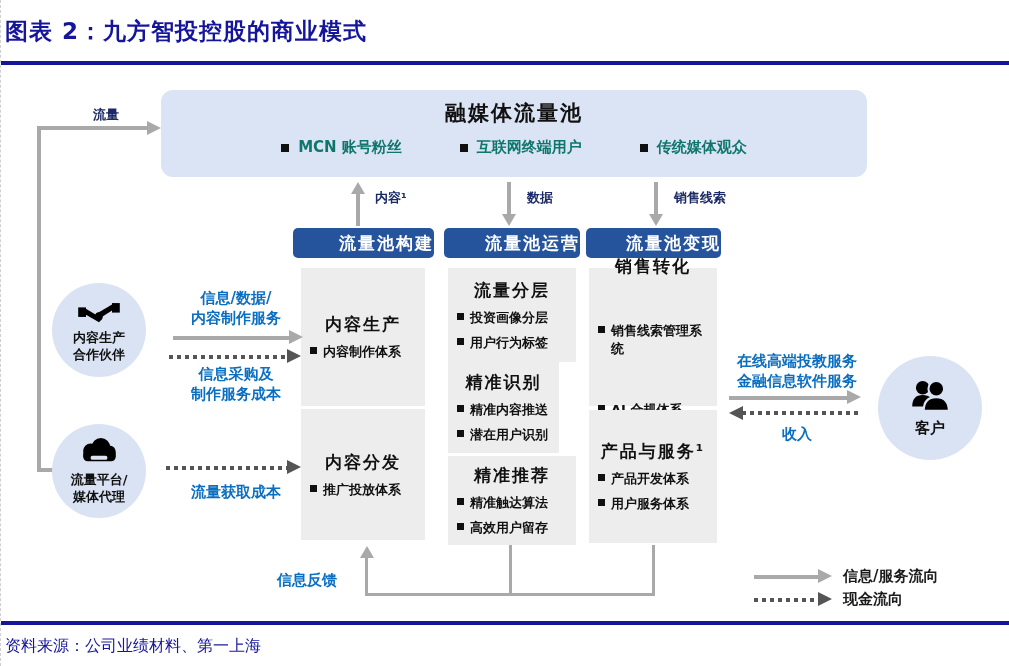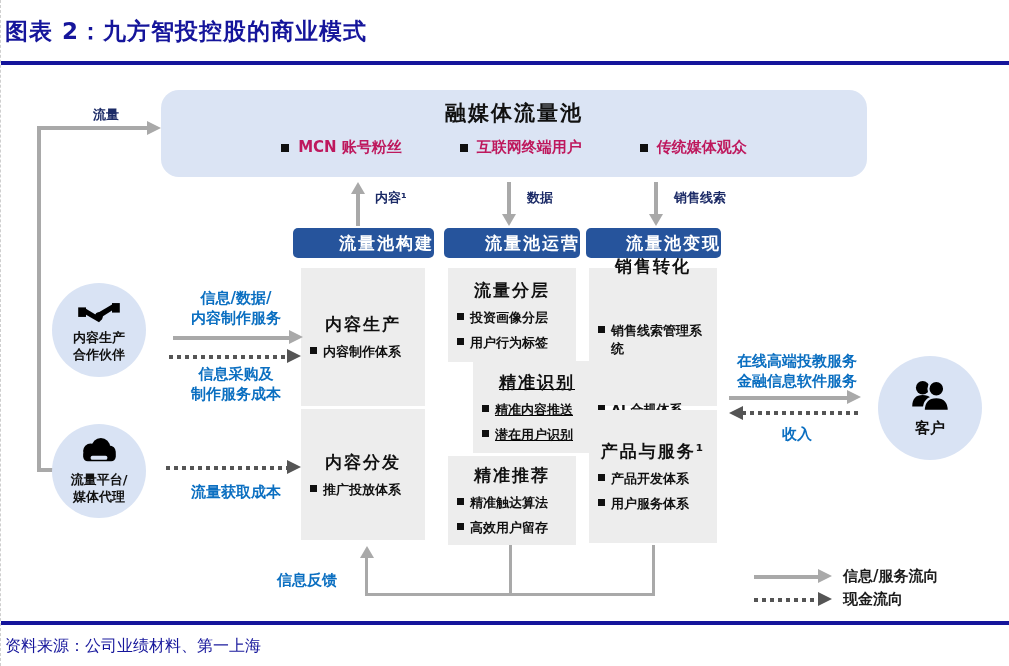--- a/index.html
+++ b/index.html
@@ -12,25 +12,25 @@
   .abs { position:absolute; }
 
   
   .fig-title { left:4px; top:16px; font-size:23px; font-weight:bold; color:#15159B; letter-spacing:1px; }
   .rule { left:0; width:1009px; height:4px; background:#15159B; }
   .rule-top { top:61px; }
   .rule-bottom { top:621px; }
   .source-line { left:4px; top:636px; font-size:16px; color:#15159B; }
 
   
-  .pool { left:160px; top:90px; width:706px; height:87px; background:#DBE4F4; border-radius:18px;
+  .pool { left:160px; top:90px; width:706px; height:87px; background:#DBE4F4; border-radius:12px;
           display:flex; flex-direction:column; align-items:center; padding-top:9px; }
   .pool-title { font-size:21px; font-weight:bold; color:#111; letter-spacing:2px; }
   .pool-items { display:flex; gap:58px; margin-top:11px; }
-  .pool-item { display:flex; align-items:center; gap:9px; font-size:15px; font-weight:bold; color:#be185d; }
+  .pool-item { display:flex; align-items:center; gap:9px; font-size:15px; font-weight:bold; color:#0f766e; }
   .sq { width:8px; height:8px; background:#101010; flex:0 0 auto; }
   .sq-sm { width:7px; height:7px; margin-top:4px; }
 
   
   .stage-header { top:228px; height:30px; background:#26549C; border-radius:5px; color:#fff;
                   font-size:17px; font-weight:bold; text-align:right; line-height:30px; letter-spacing:2px; }
 
   
   .box { background:#EDEDED; display:flex; flex-direction:column; justify-content:center; padding:6px 9px; gap:7px; }
   .box-title { text-align:center; font-size:17px; font-weight:bold; color:#111; letter-spacing:2px; }
@@ -127,21 +127,21 @@
     <div class="box-title">流量分层</div>
     <div class="bullet">
       <span class="sq sq-sm"></span>
       <span>投资画像分层</span>
     </div>
     <div class="bullet">
       <span class="sq sq-sm"></span>
       <span>用户行为标签</span>
     </div>
   </div>
-  <div class="abs box" style="left:472px; top:361px; width:128px; height:92px;text-decoration:underline;">
+  <div class="abs box" style="left:447px; top:361px; width:111px; height:92px;">
     <div class="box-title">精准识别</div>
     <div class="bullet">
       <span class="sq sq-sm"></span>
       <span>精准内容推送</span>
     </div>
     <div class="bullet">
       <span class="sq sq-sm"></span>
       <span>潜在用户识别</span>
     </div>
   </div>

